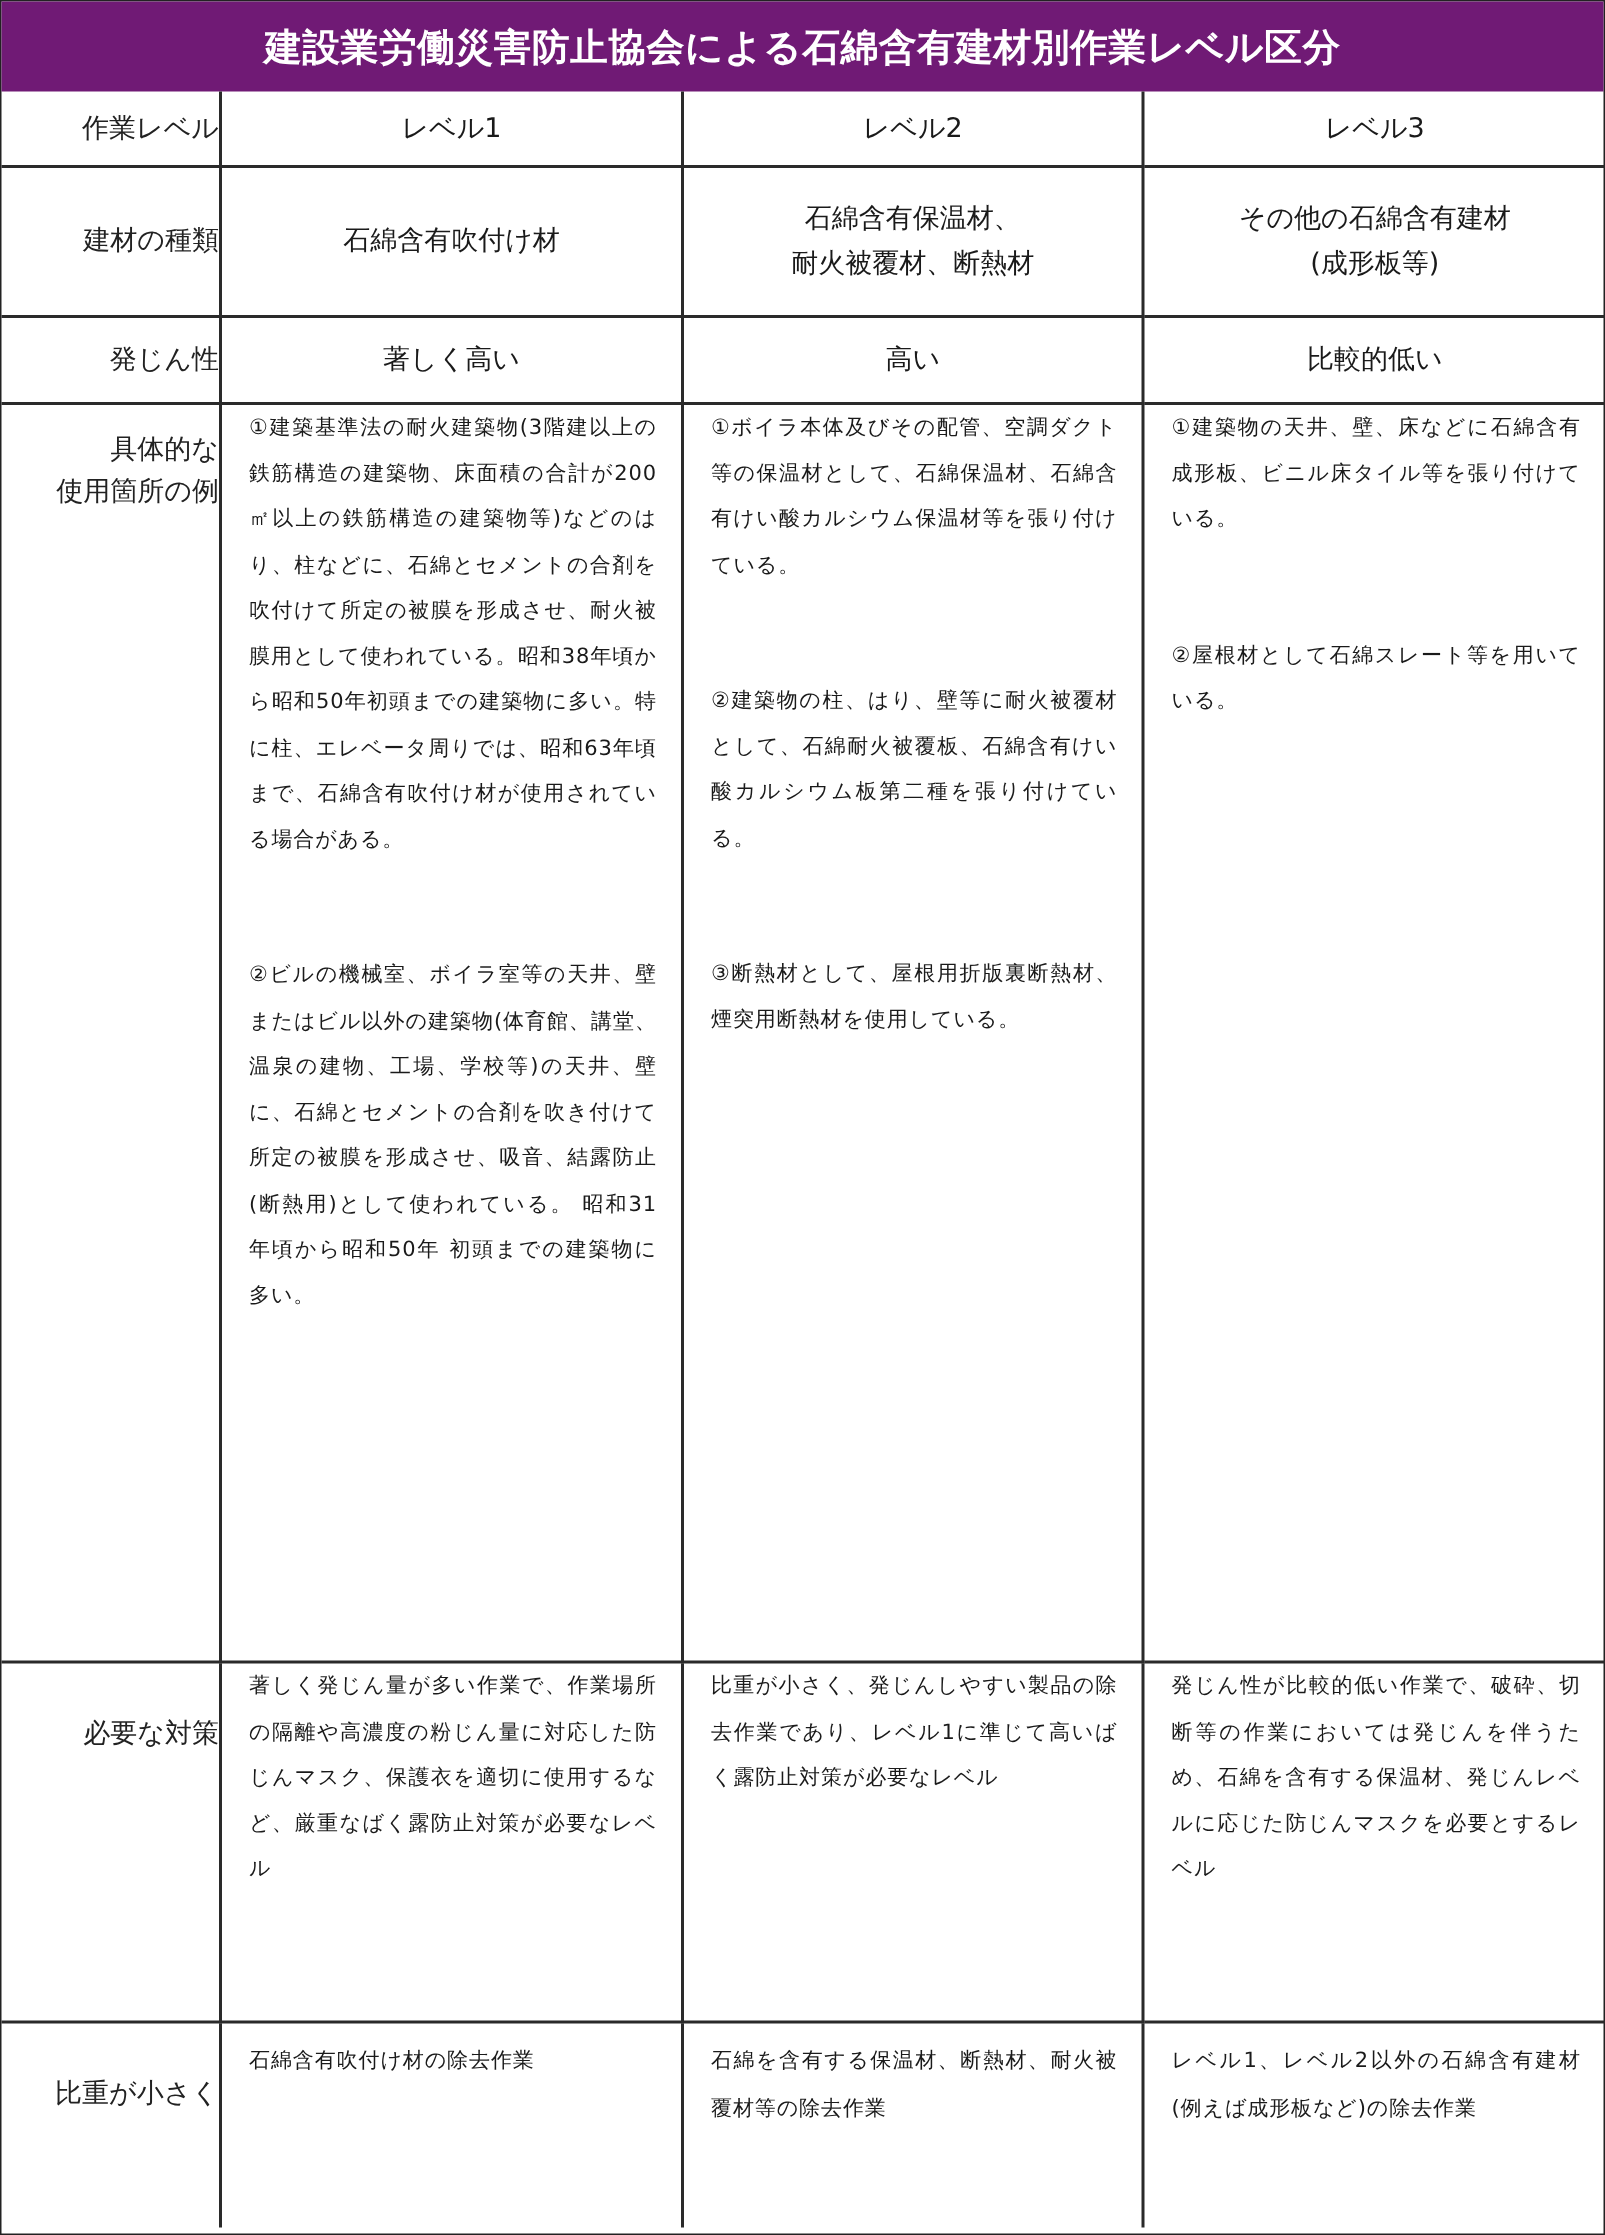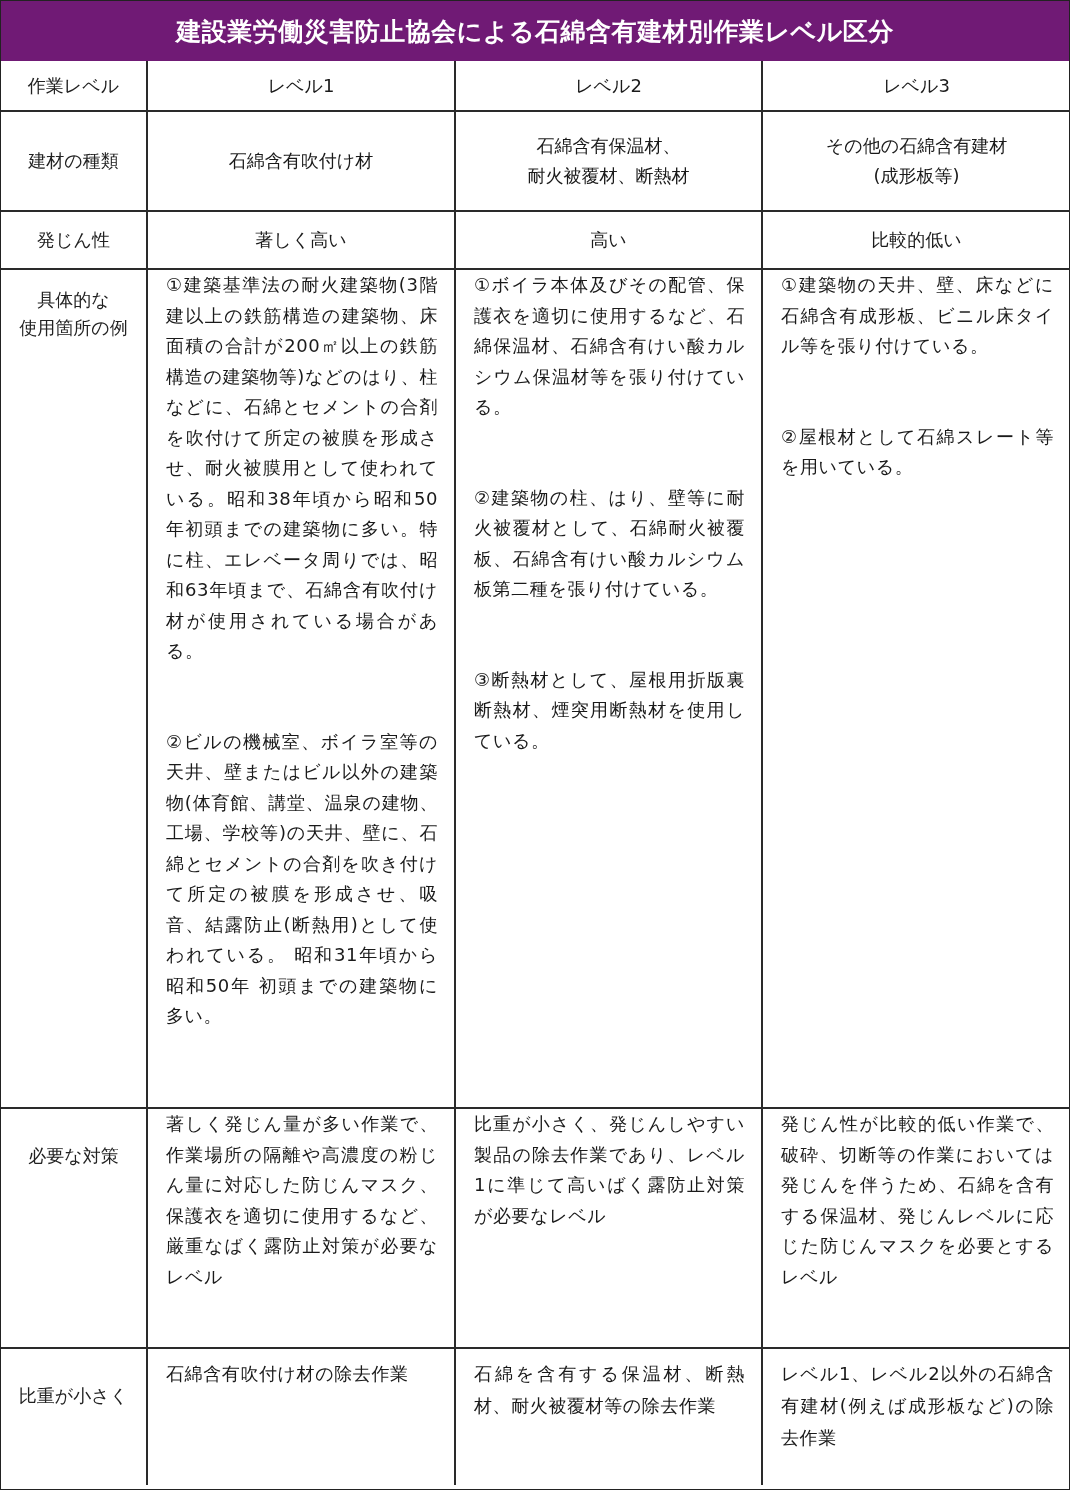--- a/index.html
+++ b/index.html
@@ -48,38 +48,38 @@
     }
     table.levels td {
       border: 2px solid #2a2a2a;
       vertical-align: top;
       font-size: 18px;
       line-height: 30px;
       padding: 0;
       box-sizing: border-box;
     }
     table.levels tr:first-child td { border-top: none; }
-    table.levels td:first-child { border-left: none; }
+    table.levels td:first-child { border-left: none; text-align: right; }
     table.levels td:last-child { border-right: none; }
     table.levels tr:last-child td { border-bottom: none; }
 
     td.rowlabel {
       text-align: center;
       font-size: 17px;
       color: #222;
     }
     .center-cell {
       text-align: center;
     }
     .va-middle { vertical-align: middle !important; }
 
     .body-text {
       padding: 0 16px 0 18px;
       text-align: justify;
-      font-size: 18px;
+      font-size: 14px;
       line-height: 30.5px;
       letter-spacing: 0.6px;
     }
     .para + .para { margin-top: 60px; }
 
     .r1 { height: 50px; }
     .r2 { height: 100px; }
     .r3 { height: 58px; }
     .r4 { height: 839px; }
     .r5 { height: 240px; }
@@ -141,21 +141,21 @@
         <div>使用箇所の例</div>
       </td>
       <td>
         <div class="body-text">
           <div class="para">①建築基準法の耐火建築物(3階建以上の鉄筋構造の建築物、床面積の合計が200㎡以上の鉄筋構造の建築物等)などのはり、柱などに、石綿とセメントの合剤を吹付けて所定の被膜を形成させ、耐火被膜用として使われている。昭和38年頃から昭和50年初頭までの建築物に多い。特に柱、エレベータ周りでは、昭和63年頃まで、石綿含有吹付け材が使用されている場合がある。</div>
           <div class="para">②ビルの機械室、ボイラ室等の天井、壁またはビル以外の建築物(体育館、講堂、温泉の建物、工場、学校等)の天井、壁に、石綿とセメントの合剤を吹き付けて所定の被膜を形成させ、吸音、結露防止(断熱用)として使われている。 昭和31年頃から昭和50年 初頭までの建築物に多い。</div>
         </div>
       </td>
       <td>
         <div class="body-text">
-          <div class="para">①ボイラ本体及びその配管、保護衣を適切に使用するなど、石綿保温材、石綿含有けい酸カルシウム保温材等を張り付けている。</div>
+          <div class="para">①ボイラ本体及びその配管、空調ダクト等の保温材として、石綿保温材、石綿含有けい酸カルシウム保温材等を張り付けている。</div>
           <div class="para">②建築物の柱、はり、壁等に耐火被覆材として、石綿耐火被覆板、石綿含有けい酸カルシウム板第二種を張り付けている。</div>
           <div class="para">③断熱材として、屋根用折版裏断熱材、煙突用断熱材を使用している。</div>
         </div>
       </td>
       <td>
         <div class="body-text">
           <div class="para">①建築物の天井、壁、床などに石綿含有成形板、ビニル床タイル等を張り付けている。</div>
           <div class="para">②屋根材として石綿スレート等を用いている。</div>
         </div>
       </td>

